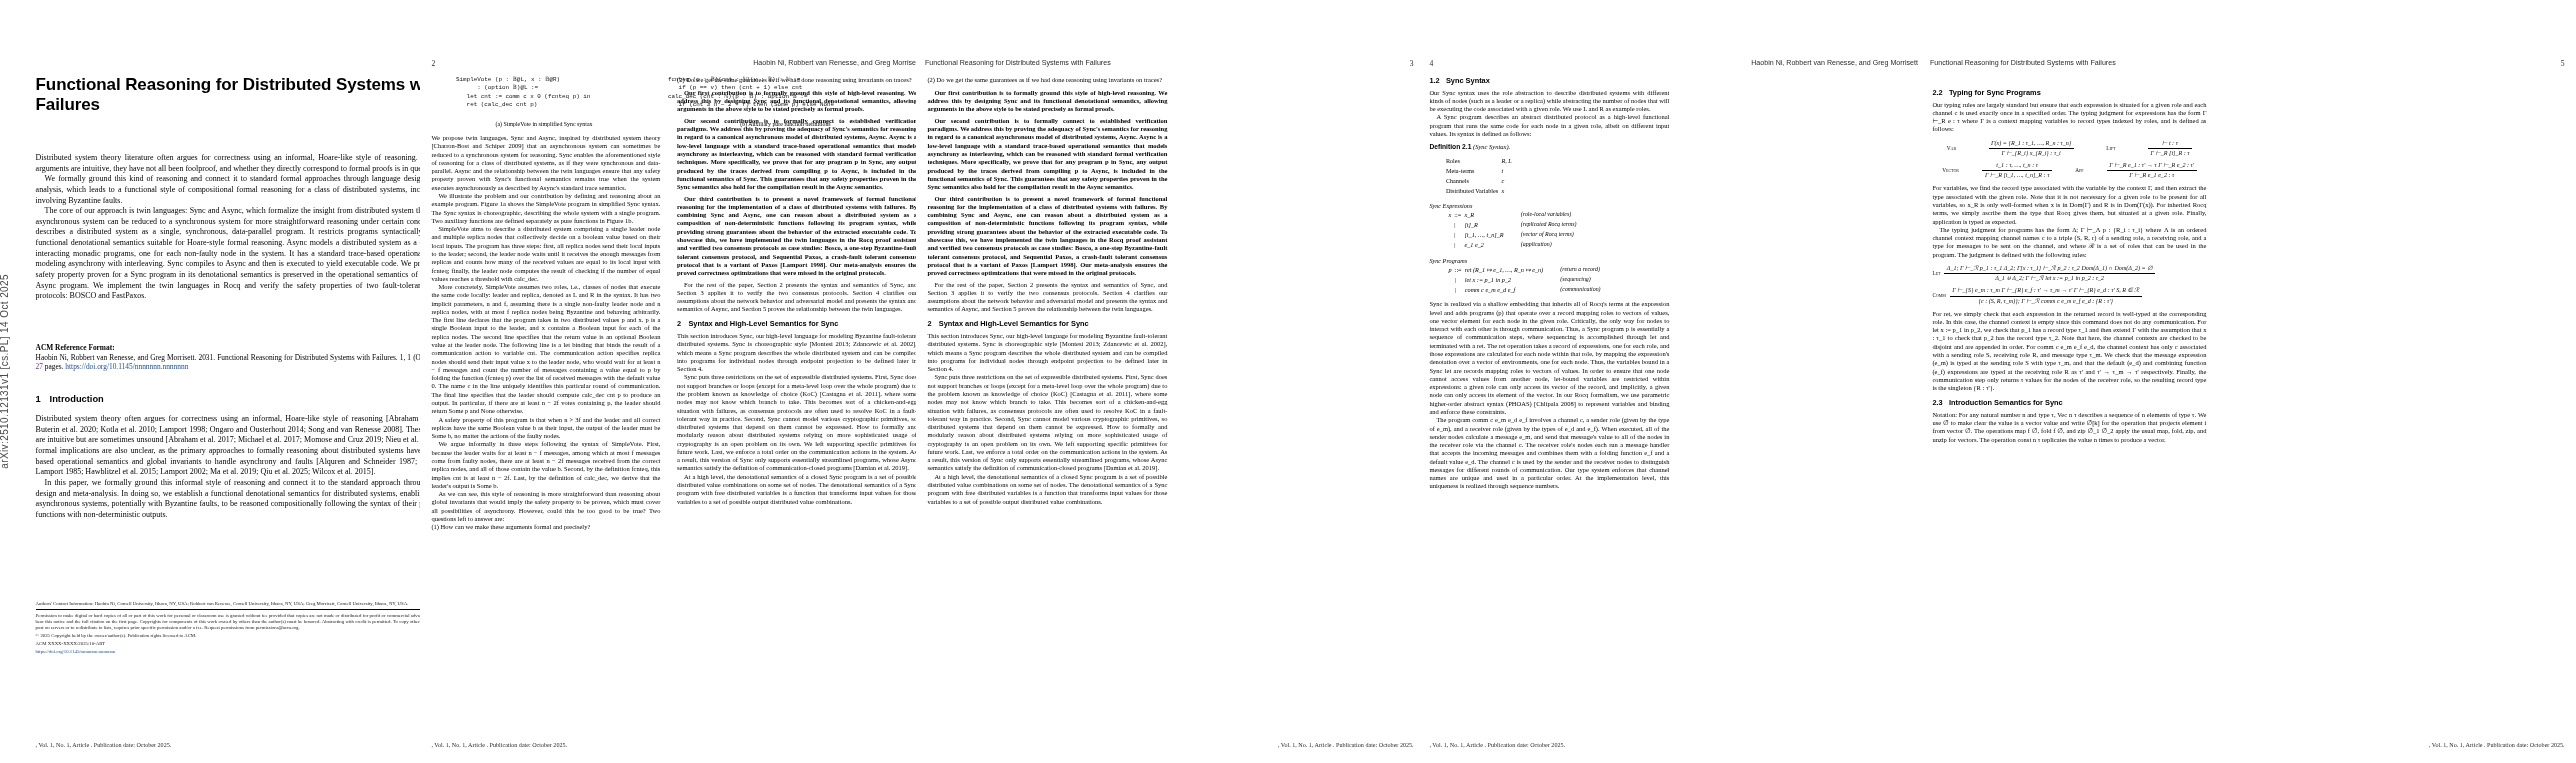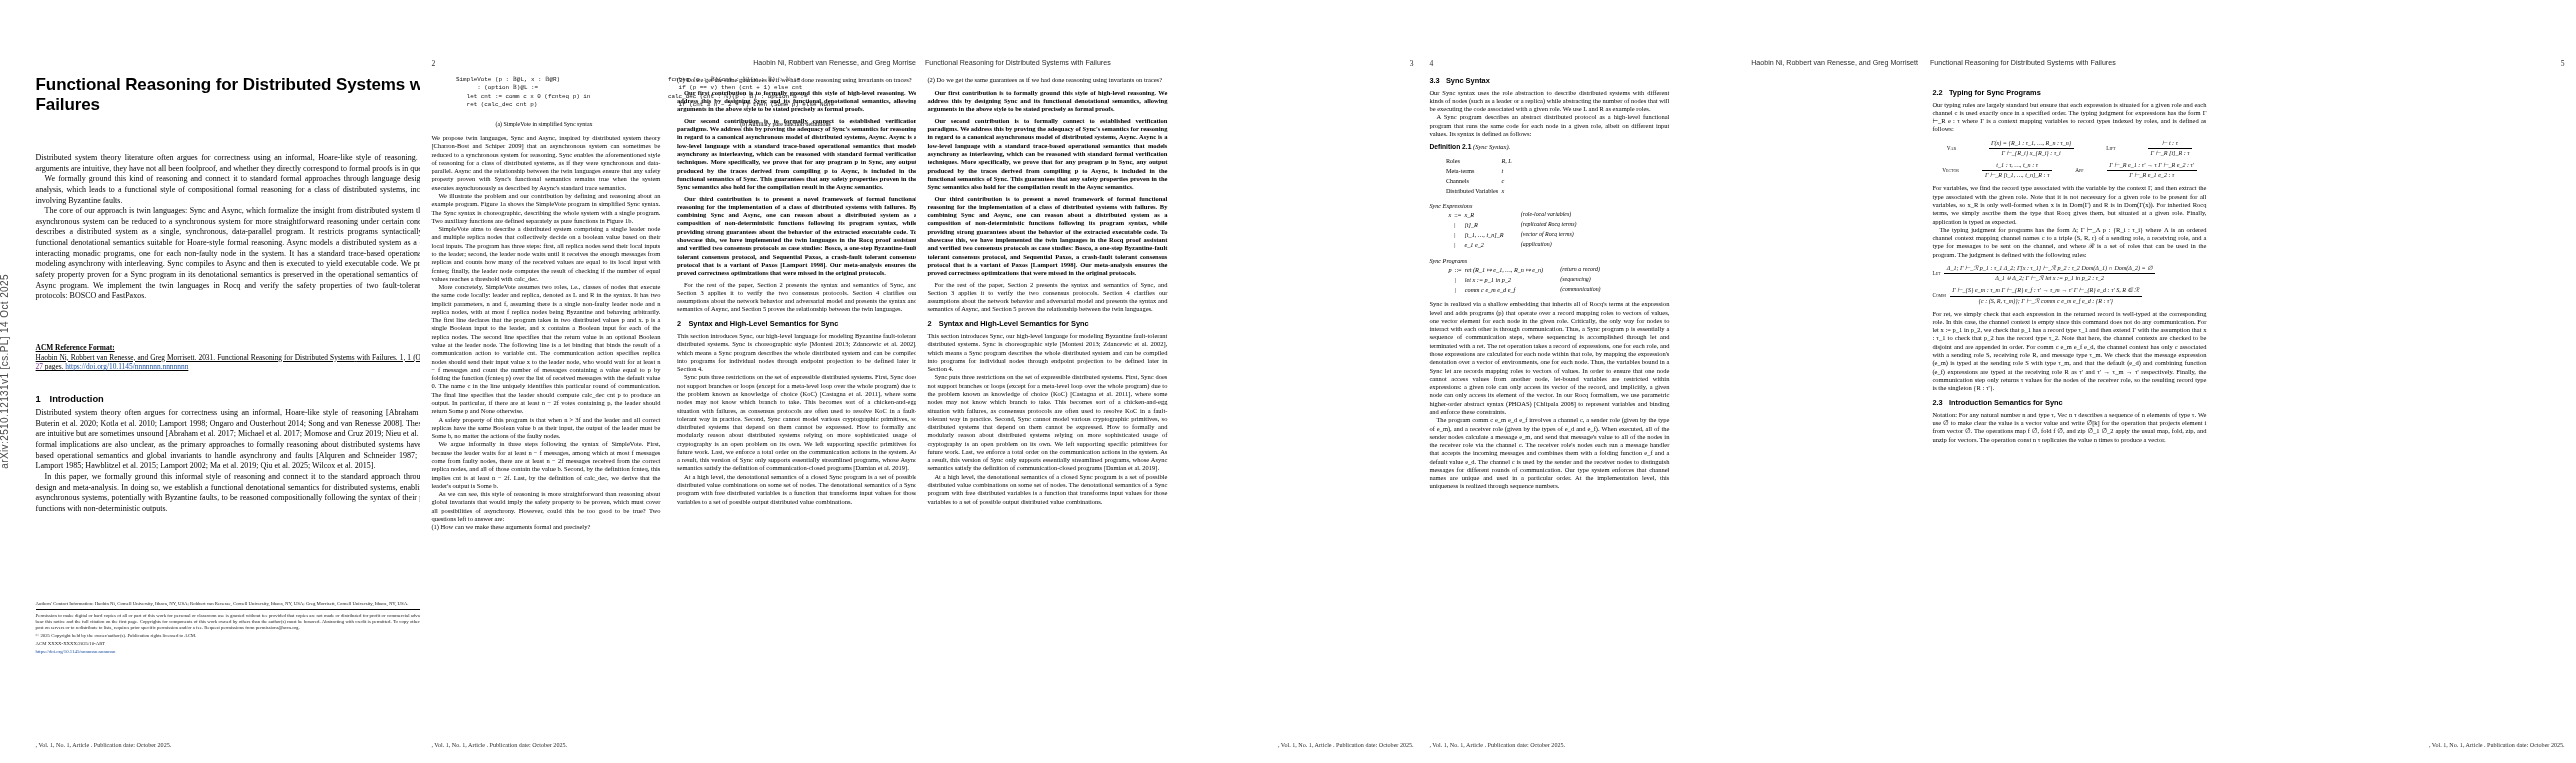--- a/index.html
+++ b/index.html
@@ -65,32 +65,32 @@
   .abstract{
     position:absolute;left:10.2px;top:153px;width:425px;
     font-size:8px;line-height:1.33;text-align:justify;
     text-justify:inter-word;hyphens:auto;
   }
   .abstract p{margin:0 0 0 0;text-indent:9px;}
   .abstract p.first{text-indent:0;}
 
   .acmref{
     position:absolute;left:10.2px;top:343px;width:425px;
-    font-size:7.4px;line-height:1.3;text-align:justify;text-decoration:underline;
+    font-size:7.4px;line-height:1.3;text-align:justify;
   }
   .acmref .hd{font-weight:bold;font-family:"Liberation Serif",serif;}
   .lnk{color:#7a2f8f;}
   .lnkb{color:#1a4fa0;}
 
   .sec1{
     position:absolute;left:10.2px;top:394px;width:425px;
   }
   .sechead{
     font-family:"Liberation Sans", sans-serif;
-    font-weight:bold;font-size:9.3px;margin:0 0 4px 0;
+    font-weight:bold;font-size:9.3px;margin:0 0 10px 0;
   }
   .sechead .no{display:inline-block;width:14px;}
   .body{
     font-size:8px;line-height:1.335;text-align:justify;hyphens:auto;
   }
   .body p{margin:0;text-indent:9px;}
   .body p.first{text-indent:0;}
 
   .legal{
     position:absolute;left:10.2px;top:601px;width:425px;
@@ -266,21 +266,21 @@
 
     <div class="footer" style="right:11.4px">, Vol. 1, No. 1, Article . Publication date: October 2025.</div>
   </div>
 
   <div class="page" id="page4">
     <div class="runhead num" style="left:11.4px">4</div>
     <div class="runhead" style="right:9px">Haobin Ni, Robbert van Renesse, and Greg Morrisett</div>
 
     <div class="col" style="left:11.4px;top:76px;width:240px;">
       <h3 style="margin-top:0">
-        <span class="no" style="width:16.5px">3.3</span><span>Sync Syntax</span>
+        <span class="no" style="width:16.5px">1.2</span><span>Sync Syntax</span>
       </h3>
       <p class="first">Our Sync syntax uses the role abstraction to describe distributed systems with different kinds of nodes (such as a leader or a replica) while abstracting the number of nodes that will be executing the code associated with a given role. We use L and R as example roles.</p>
       <p>A Sync program describes an abstract distributed protocol as a high-level functional program that runs the same code for each node in a given role, albeit on different input values. Its syntax is defined as follows:</p>
 
       <p style="margin-top:4.5px;text-indent:0">
         <span class="deflabel">Definition 2.1</span>
         <span class="ital">(Sync Syntax).</span>
       </p>
 
       <div class="gram" style="position:relative;margin:4.5px 0 0 16.5px">

